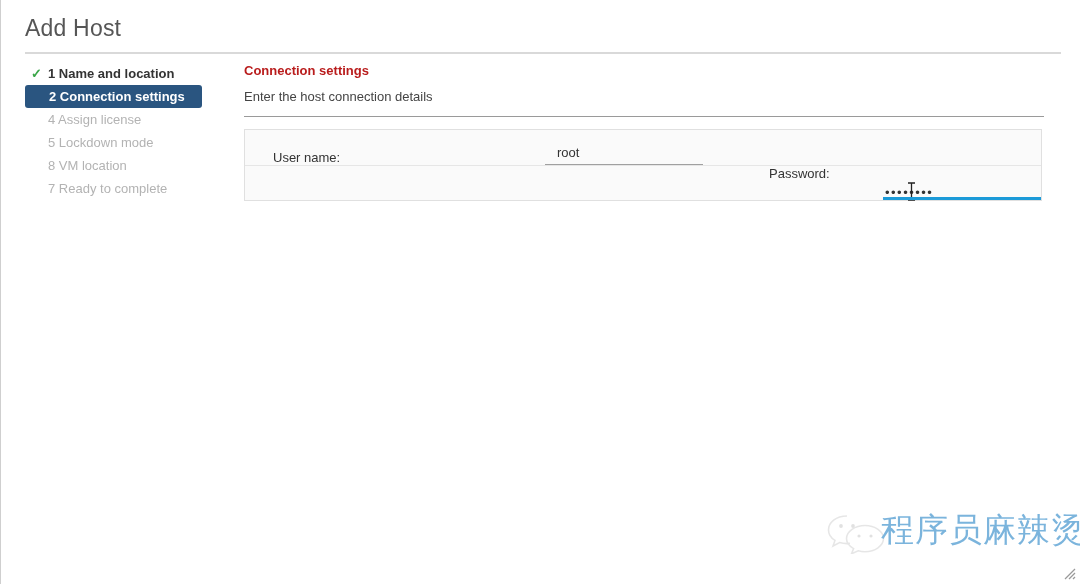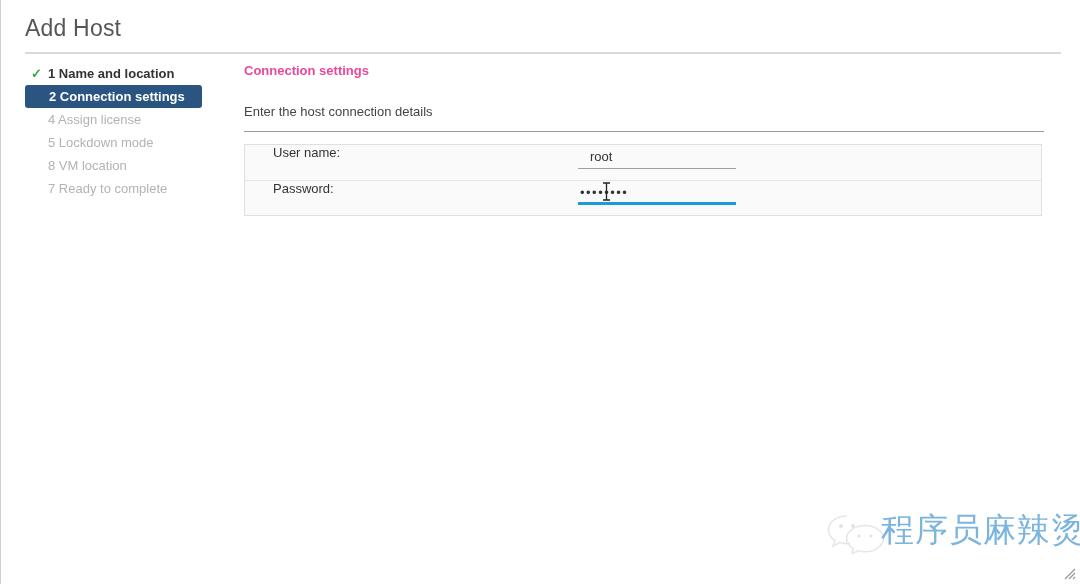--- a/index.html
+++ b/index.html
@@ -92,53 +92,53 @@
   
   #content {
     position: absolute;
     left: 243px;
     top: 62px;
     width: 800px;
   }
   #content-title {
     font-size: 13px;
     font-weight: bold;
-    color: #ec4899;
+    color: #b91c1c;
     line-height: 18px;
   }
   #content-subtitle {
     font-size: 13px;
     color: #444444;
     line-height: 18px;
-    margin-top: 23px;
+    margin-top: 8px;
   }
   #content-divider {
     margin-top: 10px;
     height: 1px;
     background: #9a9a9a;
     width: 800px;
   }
 
   
   #form-panel {
     margin-top: 12px;
     width: 798px;
     border: 1px solid #e0e0e0;
     background: #fafafa;
     box-sizing: border-box;
   }
   .form-row {
     display: flex;
-    align-items: flex-start;
+    align-items: flex-end;
     height: 35px;
     box-sizing: border-box;
-    gap: 33px;
   }
   .form-row + .form-row {
     border-top: 1px solid #e6e6e6;
+    flex-direction: column;
   }
   .form-label {
     width: 300px;
     padding-left: 28px;
     font-size: 13px;
     color: #333333;
     box-sizing: border-box;
     white-space: nowrap;
   }
   .form-field {

